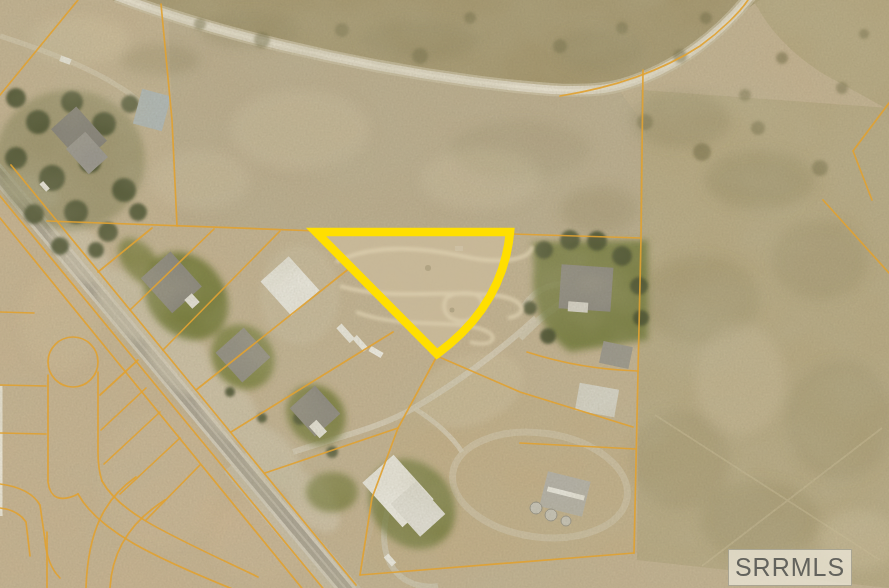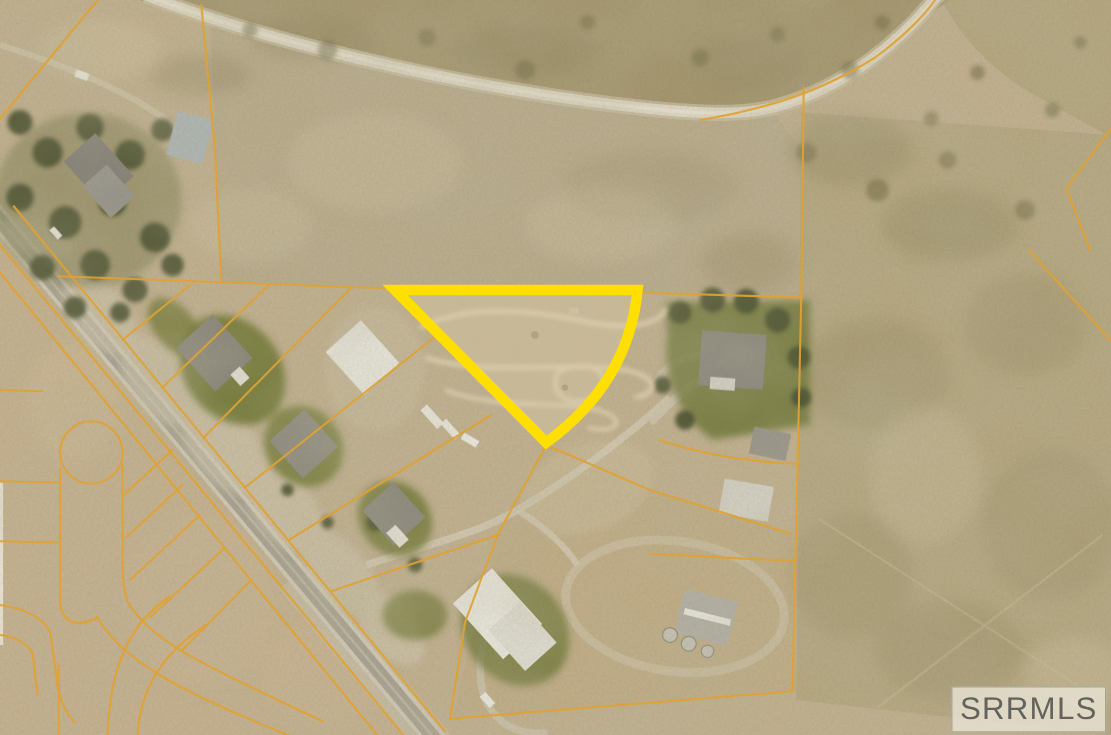--- a/index.html
+++ b/index.html
@@ -15,21 +15,21 @@
     width:889px;height:588px;
     overflow:hidden;
     font-family:"Liberation Sans", sans-serif;
     background:#C4B392;
   }
   #stage svg{display:block}
   .oline{stroke:var(--parcel-line-orange);stroke-width:1.7;fill:none;opacity:.92;stroke-linecap:round}
   .yline{stroke:var(--highlight-yellow);fill:none}
   .wm{
     position:absolute;
-    left:761px;top:549px;width:124px;height:37px;
+    left:728px;top:549px;width:124px;height:37px;
     background:var(--watermark-bg);
     border:1px solid var(--watermark-border);
     display:flex;align-items:center;justify-content:center;
     font-size:25px;letter-spacing:1px;color:var(--watermark-text);
     box-sizing:border-box;
   }
 </style>
 </head>
 <body>
 

